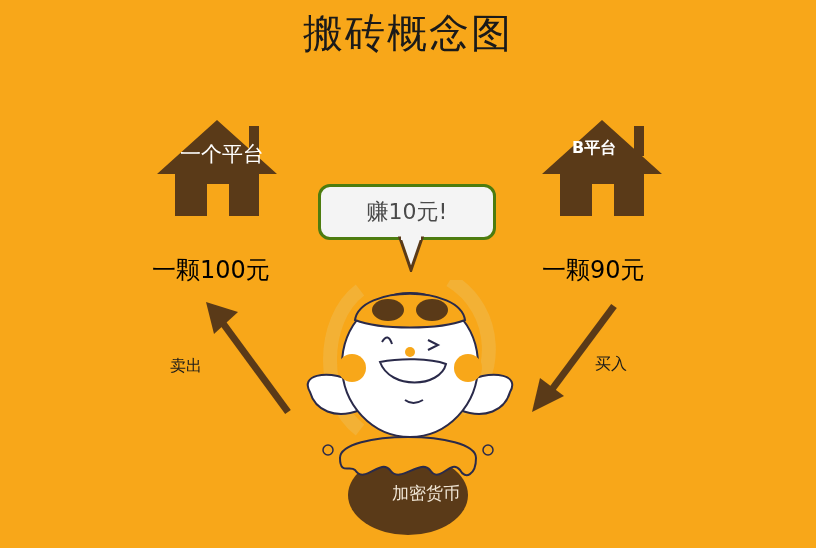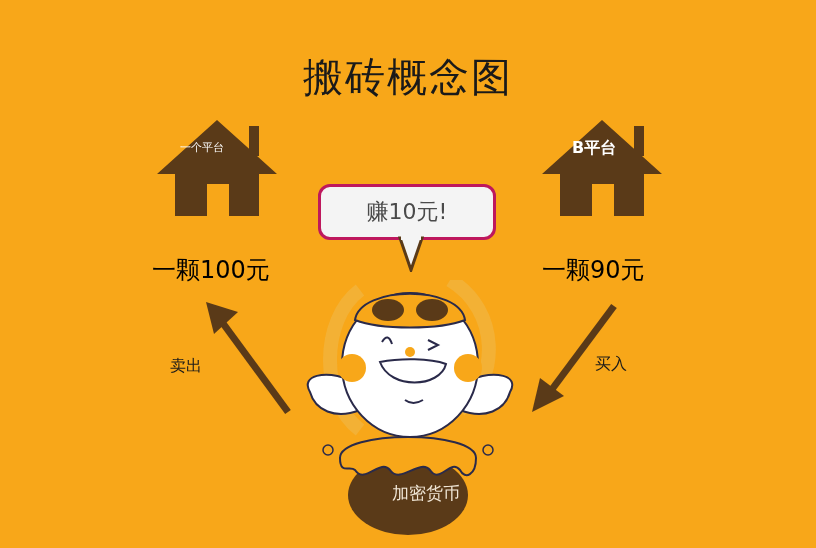--- a/index.html
+++ b/index.html
@@ -1,22 +1,22 @@
 <!DOCTYPE html>
 <html><head>
 <meta charset="utf-8">
 <style>
   html,body{margin:0;padding:0;}
   body{width:816px;height:548px;overflow:hidden;background:#f8a719;font-family:"DejaVu Sans",sans-serif;position:relative;}
   .abs{position:absolute;}
-  .title{left:0;width:816px;top:6px;text-align:center;font-size:40px;color:#1a1a1a;letter-spacing:2px;margin-top:44px;}
-  .house-label{color:#fff;font-size:11px;}
+  .title{left:0;width:816px;top:6px;text-align:center;font-size:40px;color:#1a1a1a;letter-spacing:2px;}
+  .house-label{color:#fff;font-size:21px;}
   .price{font-size:24px;color:#000000;}
   .action{font-size:16px;color:#1a1a1a;}
-  .bubble{left:318px;top:184px;width:178px;height:56px;background:#f4f4f4;border:3px solid #be185d;border-radius:12px;box-sizing:border-box;display:flex;align-items:center;justify-content:center;font-size:22px;color:#4a4a4a;}
+  .bubble{left:318px;top:184px;width:178px;height:56px;background:#f4f4f4;border:3px solid #4d7c0f;border-radius:12px;box-sizing:border-box;display:flex;align-items:center;justify-content:center;font-size:22px;color:#4a4a4a;}
   .coin-label{left:360px;top:482px;width:100px;text-align:right;font-size:17px;color:#f0e6d6;}
 </style>
 </head>
 <body>
 
 <div class="abs title">搬砖概念图</div>
 
 <svg class="abs" style="left:155px;top:118px" width="125" height="100">
   <polygon points="62,2 122,56 104,56 104,98 74,98 74,66 52,66 52,98 20,98 20,56 2,56" fill="#5a3a18"></polygon>
   <rect x="94" y="8" width="10" height="30" fill="#5a3a18"></rect>

